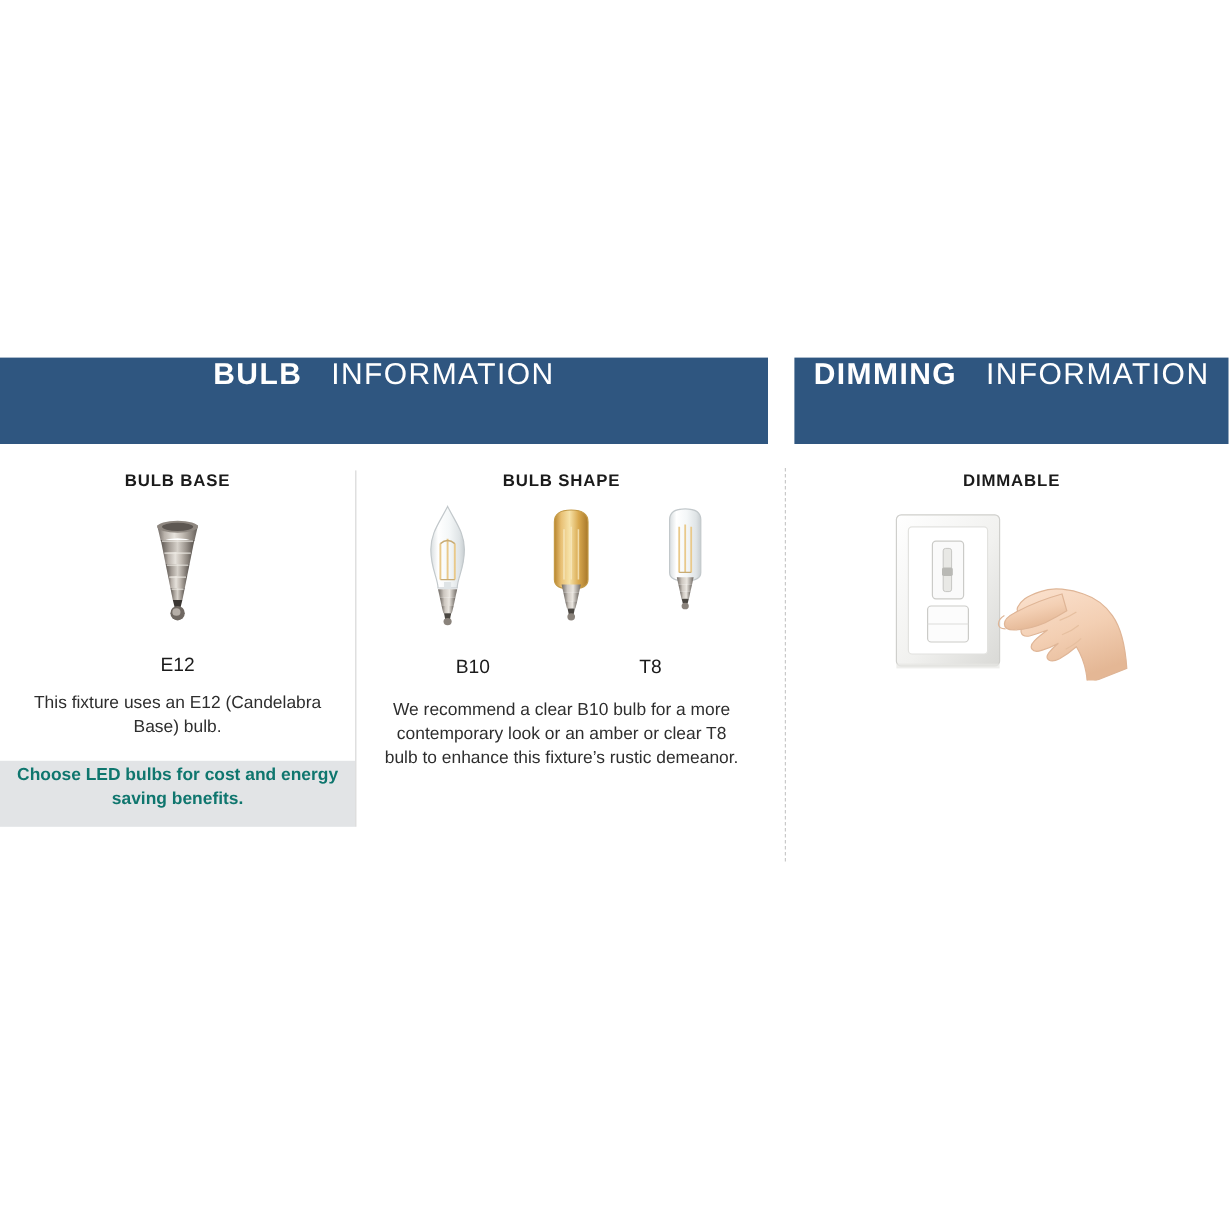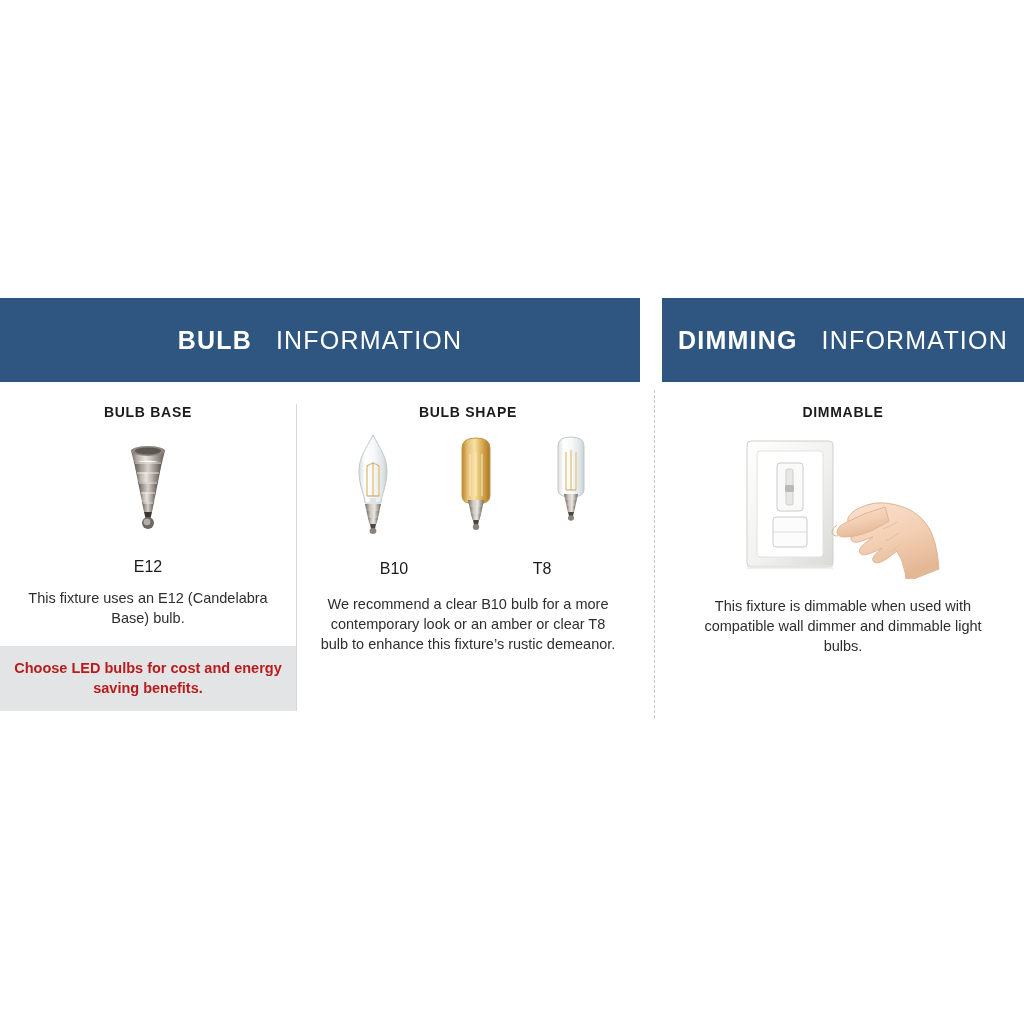--- a/index.html
+++ b/index.html
@@ -20,23 +20,22 @@
   
   .panel {
     position: absolute;
     top: 298px;
   }
   .panel-left  { left: 0px;   width: 640px; }
   .panel-right { left: 662px; width: 362px; }
 
   .panel-header {
     background: #2f5680;
-    height: 84px;
-    display: flex;
-    align-items: center;
+    height: 72px;
+    display: flex;
     justify-content: center;
     color: #ffffff;
     letter-spacing: 0.5px;
   }
   .panel-header .hdr-strong {
     font-weight: bold;
     font-size: 25px;
     letter-spacing: 1.2px;
   }
   .panel-header .hdr-light {
@@ -75,25 +74,25 @@
   }
 
   .bulb-label {
     font-size: 16px;
     color: #1b1b1b;
     margin-top: 6px;
   }
 
   .note {
     background: #e2e4e6;
-    color: #b91c1c;
+    color: #0f766e;
     font-weight: bold;
     font-size: 14.5px;
     line-height: 20px;
-    padding: 12px 10px 13px 10px;
+    padding: 2px 10px 13px 10px;
     margin-top: 18px;
     width: 296px;
   }
 
   
   .dot-divider {
     position: absolute;
     left: 654px;
     top: 390px;
     width: 1px;
@@ -351,18 +350,17 @@
 
             <path d="M152 78 q-22 6 -40 16 q-8 4 -8 9 q0 5 8 5 q12 0 26 -6 q10 -5 18 -10 z" fill="url(#skin)" stroke="#dfb596" stroke-width="1"></path>
             <path d="M104 96 q-5 3 -5 7 q0 4 6 4" fill="none" stroke="#dfb596" stroke-width="1"></path>
 
             <path d="M150 100 q8 -3 14 -7" stroke="#e6bf9f" stroke-width="1" fill="none"></path>
             <path d="M152 112 q8 -3 14 -8" stroke="#e6bf9f" stroke-width="1" fill="none"></path>
             <path d="M155 124 q8 -4 13 -9" stroke="#e6bf9f" stroke-width="1" fill="none"></path>
           </svg>
         </div>
 
-        <div class="desc desc-dim">This fixture is dimmable when used with compatible wall dimmer and dimmable light bulbs.</div>
       </div>
     </div>
   </div>
 
 </div>
 
 </body></html>

